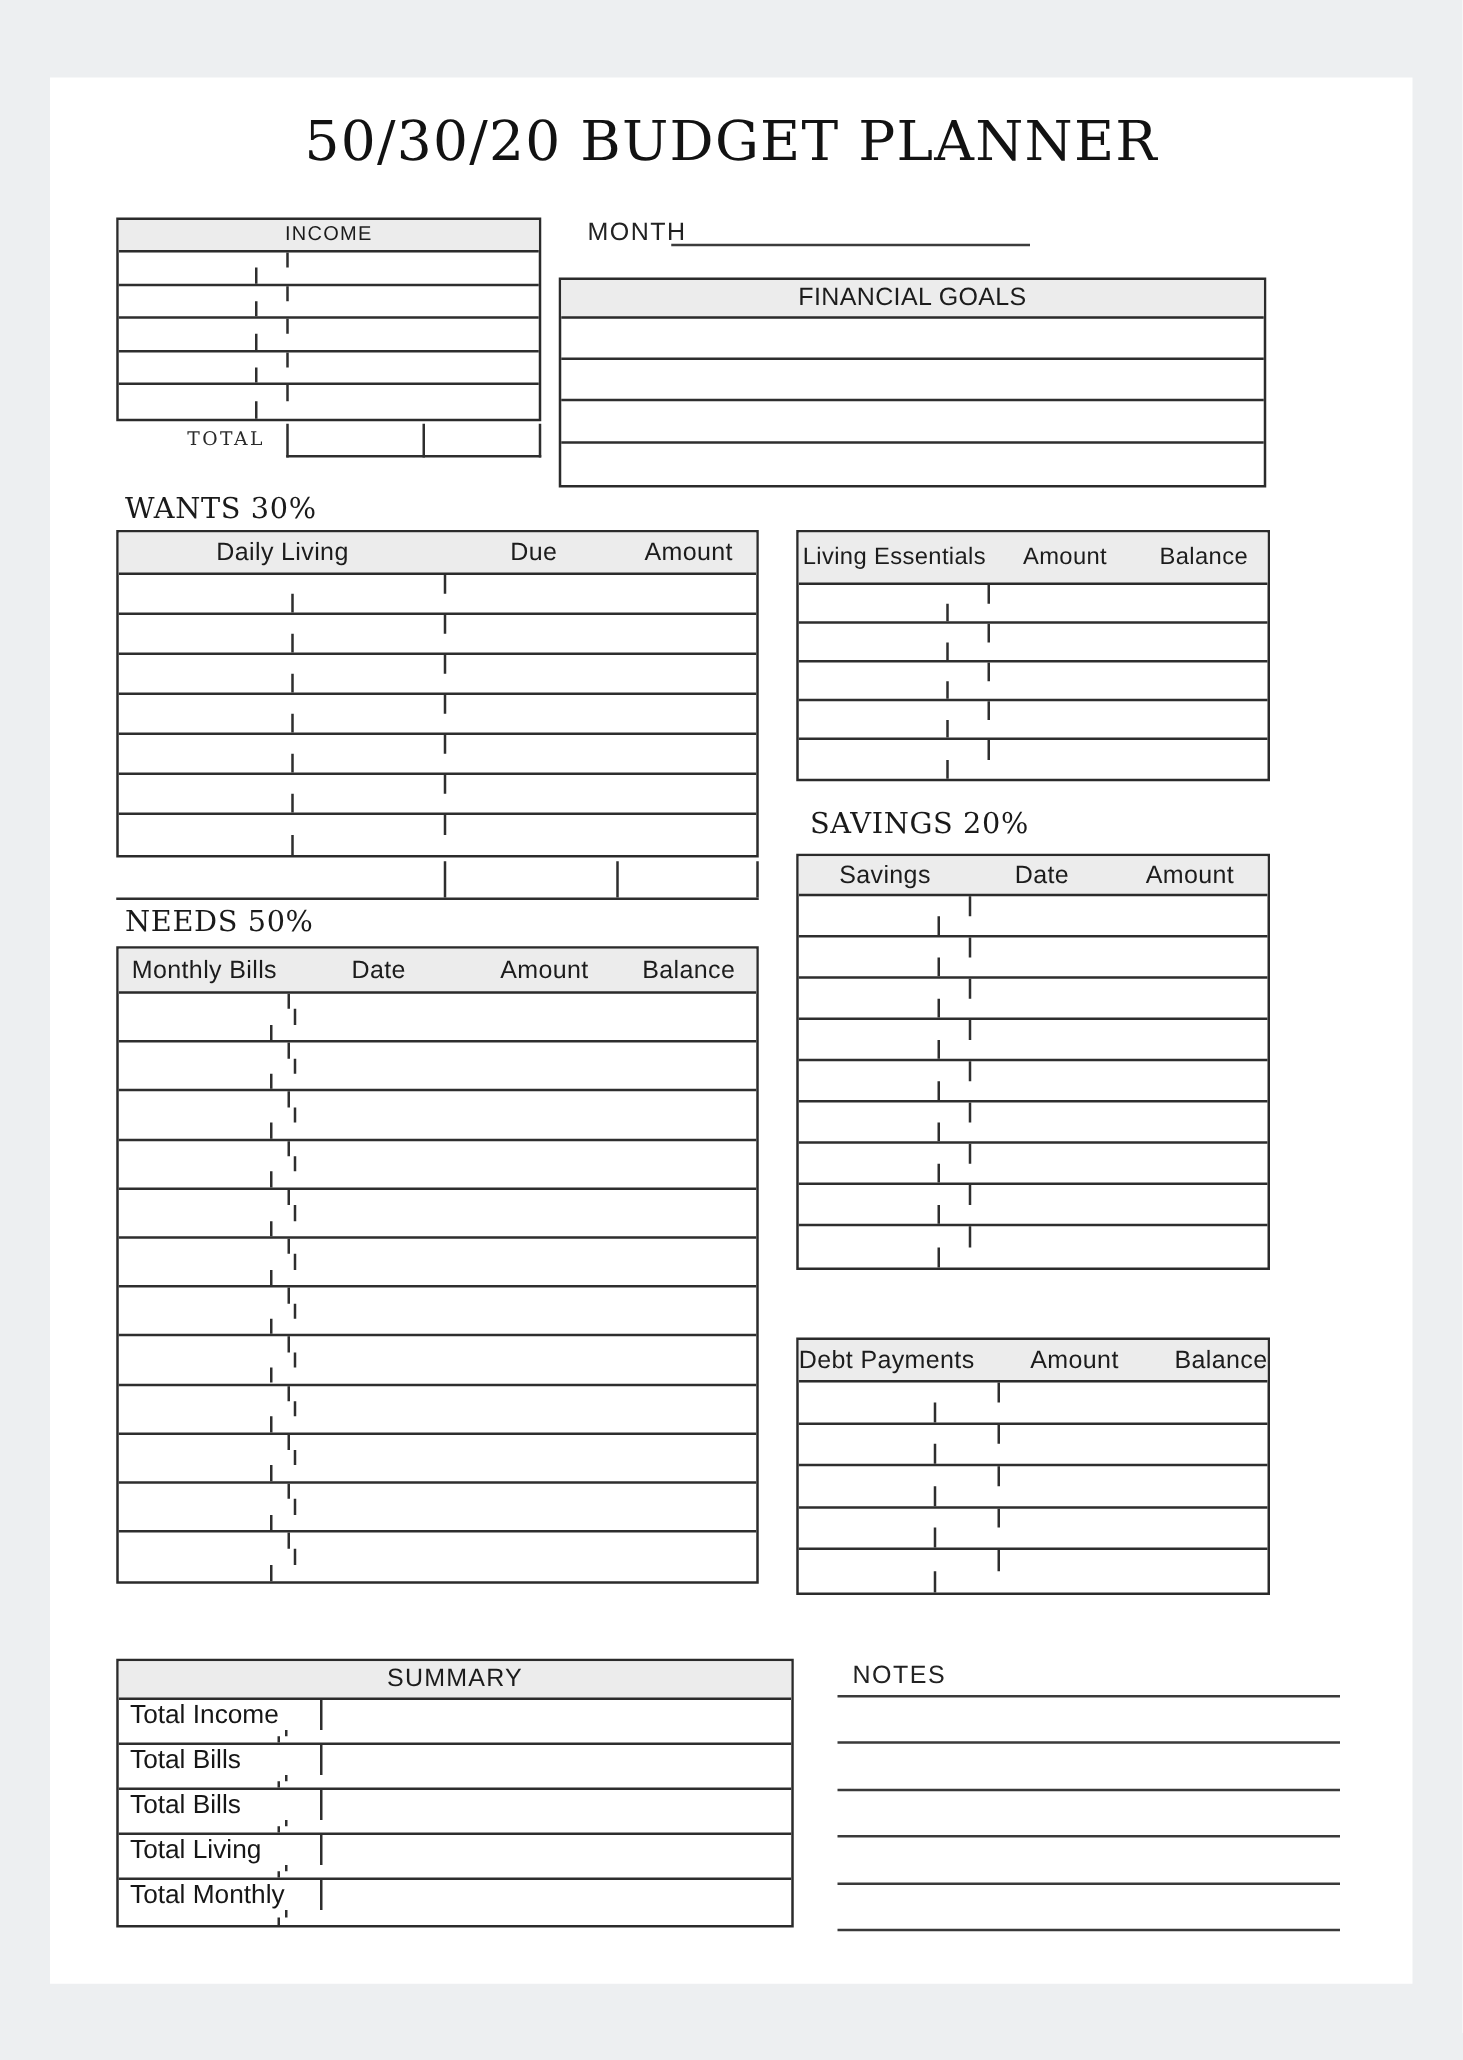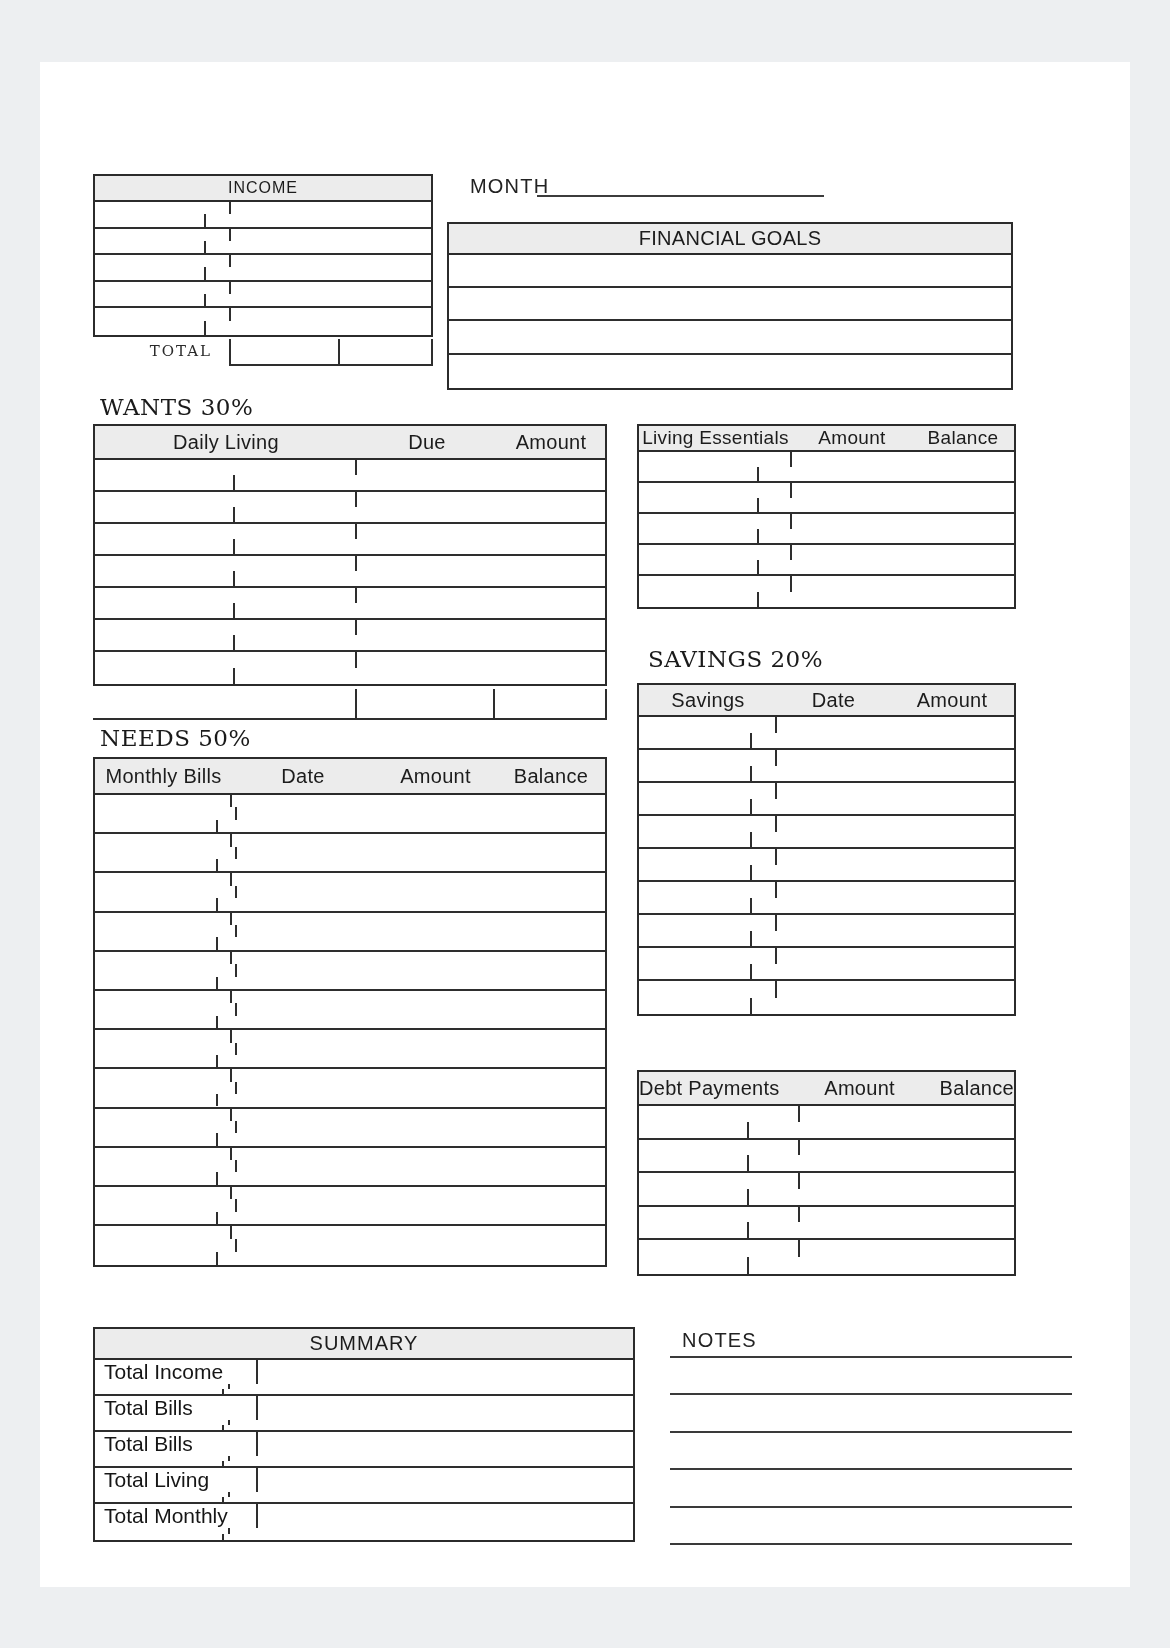--- a/index.html
+++ b/index.html
@@ -55,21 +55,21 @@
   #wants .row { height:32px; }
   .w-c1{ width:262px; } .w-c2{ width:140px; } .w-c3{ flex:1; }
   #wants-ext { position:absolute; left:53px; top:627px; width:514px; height:31px; display:flex;
                border-bottom:2px solid #2e2e2e; }
   #wants-ext .e1 { width:262px; }
   #wants-ext .e2 { width:140px; border-left:2px solid #2e2e2e; border-right:2px solid #2e2e2e; }
   #wants-ext .e3 { flex:1; border-right:2px solid #2e2e2e; }
 
   
   #lessent { left:597px; top:362px; width:379px; }
-  #lessent .band { height:26px; }
+  #lessent .band { height:42px; }
   #lessent .band span { font-size:19px; }
   #lessent .row { height:31px; }
   .le-c1{ width:153px; } .le-c2{ width:120px; } .le-c3{ flex:1; }
 
   
   #savings-head { left:608px; top:584px; }
   #savings { left:597px; top:621px; width:379px; }
   #savings .band { height:32px;justify-content:center; }
   #savings .row { height:33px; }
   .s-c1{ width:138px; } .s-c2{ width:113px; } .s-c3{ flex:1; }
@@ -101,20 +101,21 @@
   #notes-underline { position:absolute; left:630px; top:1294px; width:402px;
         border-top:2px solid #3a3a3a; }
   #notes-lines { position:absolute; left:630px; top:1296px; width:402px; }
   #notes-lines .nline { height:37.4px; border-bottom:2px solid #3a3a3a; }
 </style>
 </head>
 <body>
 
 <div id="page">
 
+  <div id="title">50/30/20 BUDGET PLANNER</div>
 
   <div id="income" class="tblbox">
     <div class="band">
       <span>INCOME</span>
     </div>
     <div class="rows">
       <div class="row">
         <div class="c inc-c1"></div>
         <div class="c inc-c2"></div>
         <div class="c inc-c3"></div>

